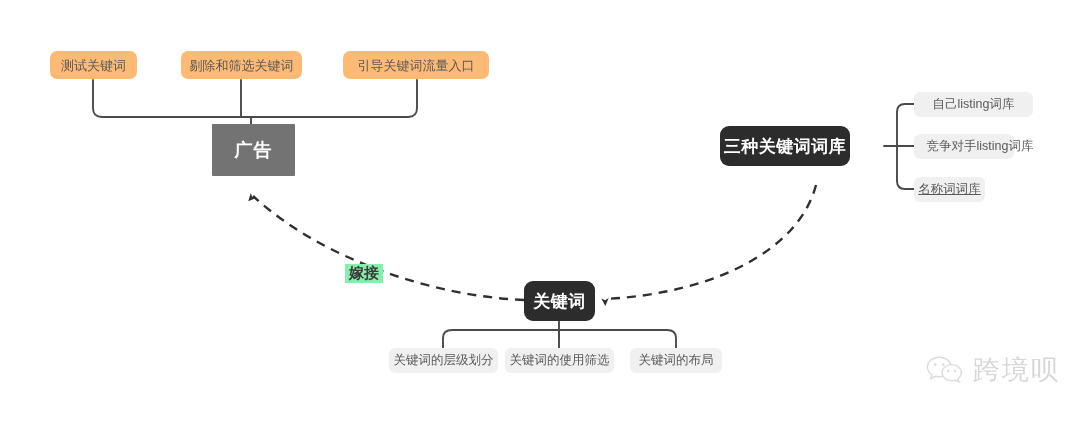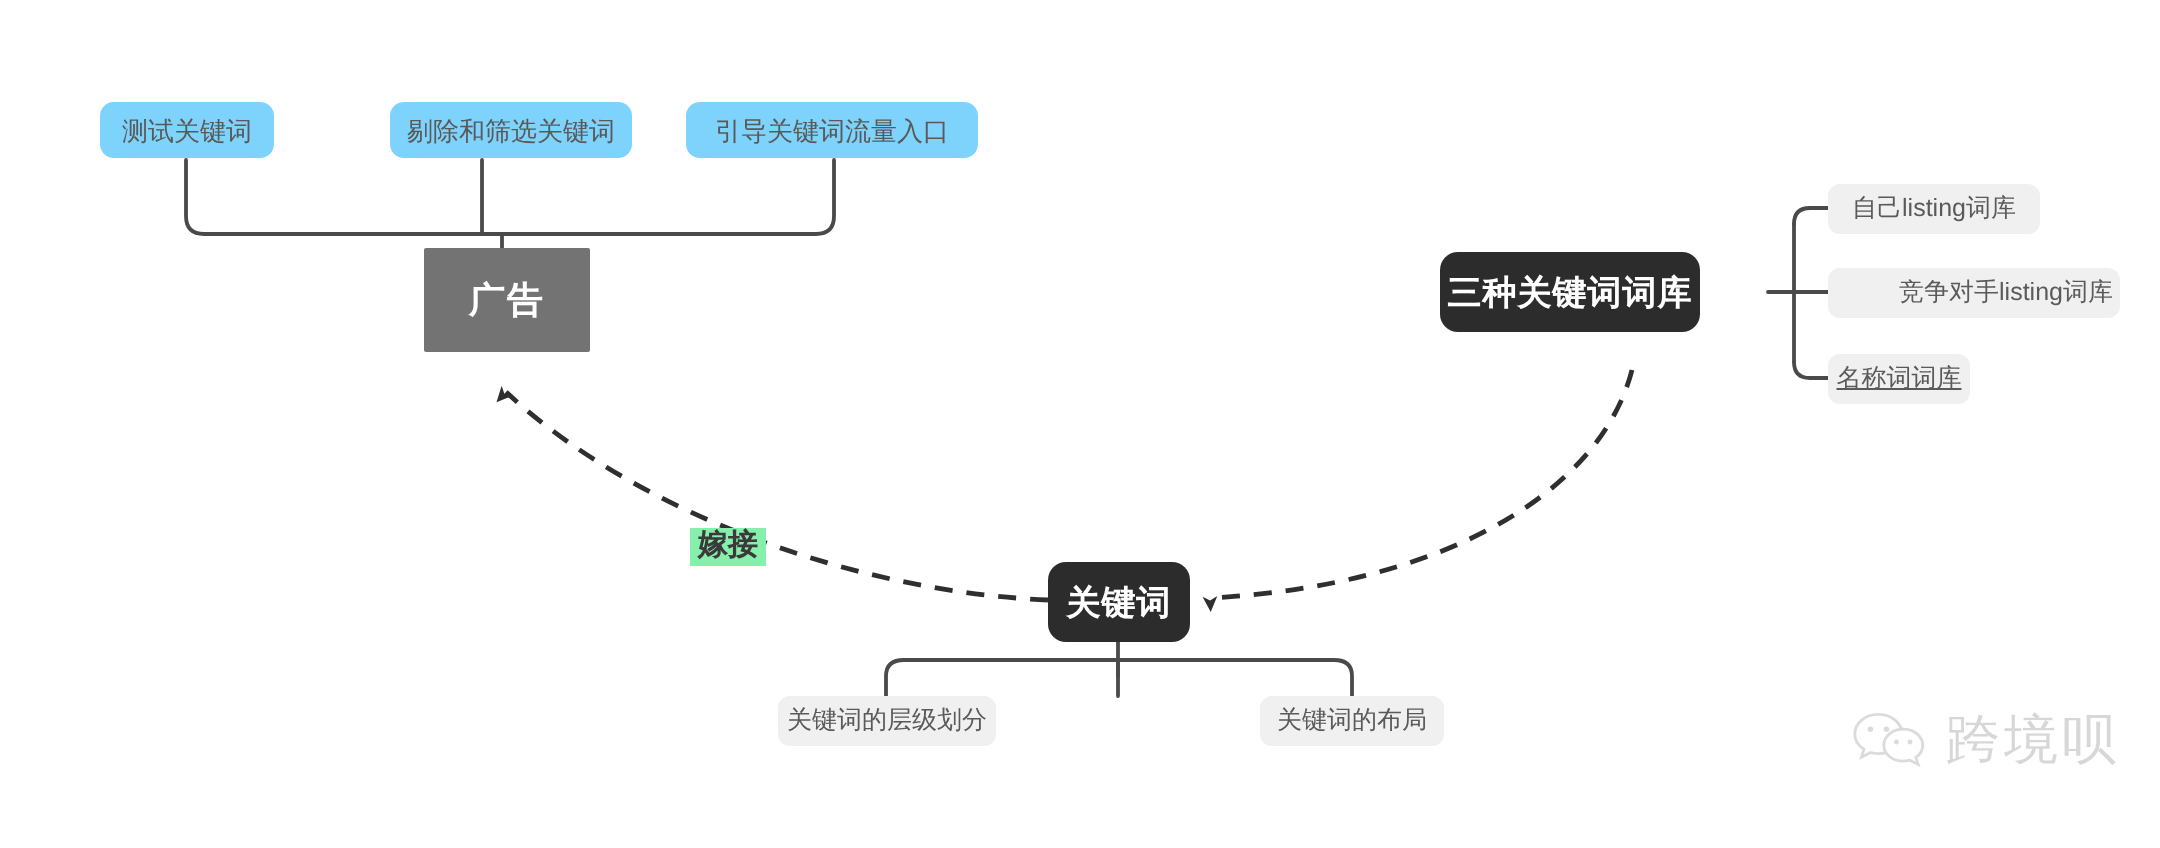--- a/index.html
+++ b/index.html
@@ -30,21 +30,21 @@
   .node {
     position: absolute;
     display: flex;
     align-items: center;
     justify-content: center;
     box-sizing: border-box;
     white-space: nowrap;
     line-height: 1;
   }
   .node-leaf {
-    background: #7dd3fc;
+    background: #fdba74;
     color: #595959;
     border-radius: 7px;
     font-size: 13px;
     padding: 0 12px;
     height: 28px;
   }
   .node-leaf-sm {
     background: #f0f0f0;
     color: #5a5a5a;
     border-radius: 6px;
@@ -135,50 +135,53 @@
     </g>
 
     <path d="M524,300 C430,296 320,258 253,196" fill="none" stroke="#2f2f2f" stroke-width="2.4" stroke-dasharray="9 7" stroke-linecap="butt" marker-end="url(#arrowUp)"></path>
 
     <path d="M816,185 C800,247 720,293 605,299" fill="none" stroke="#2f2f2f" stroke-width="2.4" stroke-dasharray="9 7" stroke-linecap="butt" marker-end="url(#arrowLeft)"></path>
   </svg>
 
   <div class="node node-leaf" style="left:50px; top:51px; width:87px;">
     <span>测试关键词</span>
   </div>
-  <div class="node node-leaf" style="left:195px; top:51px; width:121px;">
+  <div class="node node-leaf" style="left:181px; top:51px; width:121px;">
     <span>剔除和筛选关键词</span>
   </div>
   <div class="node node-leaf" style="left:343px; top:51px; width:146px;">
     <span>引导关键词流量入口</span>
   </div>
 
   <div class="node node-red" style="left:212px; top:124px; width:83px;">
     <span>广告</span>
   </div>
 
   <div class="node node-dark" style="left:524px; top:281px; width:71px;">
     <span>关键词</span>
   </div>
 
   <div class="node node-leaf-sm" style="left:389px; top:348px; width:109px;">
     <span>关键词的层级划分</span>
   </div>
+  <div class="node node-leaf-sm" style="left:505px; top:348px; width:109px;">
+    <span>关键词的使用筛选</span>
+  </div>
   <div class="node node-leaf-sm" style="left:630px; top:348px; width:92px;">
     <span>关键词的布局</span>
   </div>
 
   <div class="node node-dark" style="left:720px; top:126px; width:130px;">
     <span>三种关键词词库</span>
   </div>
 
-  <div class="node node-leaf-sm" style="left:914px; top:92px; width:106px;">
+  <div class="node node-leaf-sm" style="left:914px; top:92px; width:119px;">
     <span>自己listing词库</span>
   </div>
-  <div class="node node-leaf-sm" style="left:914px; top:134px; width:146px;padding-left:41px;">
+  <div class="node node-leaf-sm" style="left:914px; top:134px; width:100px;padding-left:41px;">
     <span>竞争对手listing词库</span>
   </div>
   <div class="node node-leaf-sm" style="left:914px; top:177px; width:71px;text-decoration:underline;">
     <span>名称词词库</span>
   </div>
 
   <div class="edge-label" style="left:345px; top:264px;">嫁接</div>
 
   <div class="watermark" style="left:925px; top:352px;">
     <svg width="40" height="32" viewBox="0 0 40 32">

